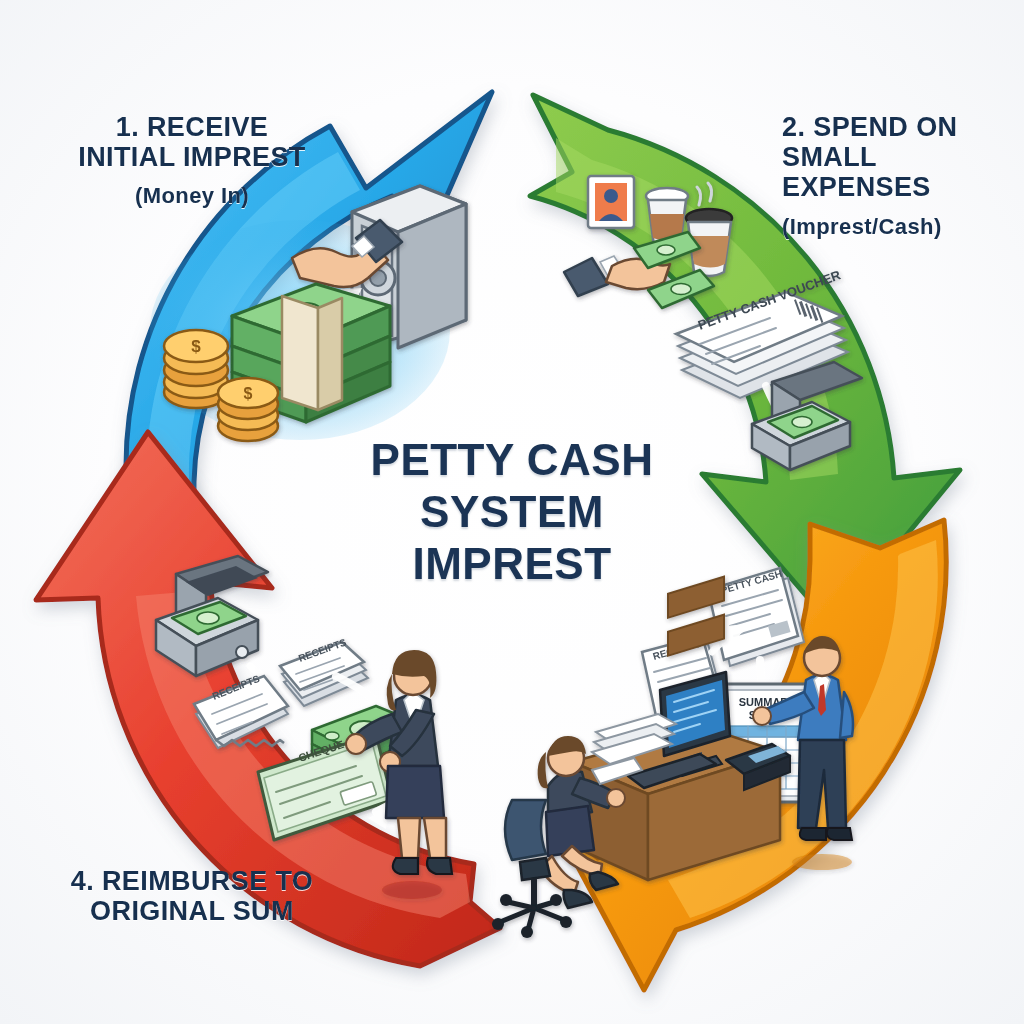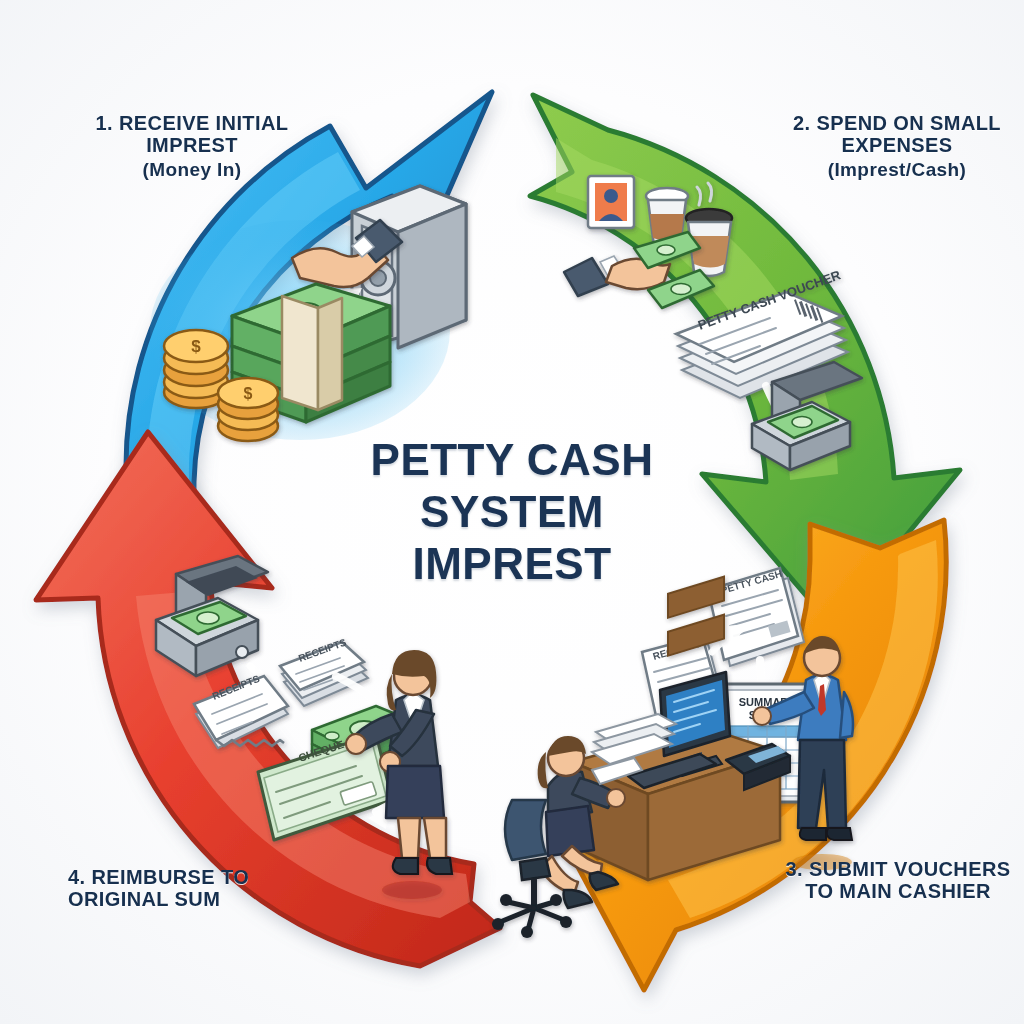--- a/index.html
+++ b/index.html
@@ -19,27 +19,27 @@
 
   
   .label{
     position:absolute;
     color:#17304f;
     font-weight:700;
     letter-spacing:0.4px;
     line-height:1.12;
     text-shadow:0 1px 0 rgba(255,255,255,.85);
   }
-  .label .main{font-size:20px;display:block;text-transform:uppercase;}
-  .label .sub{font-size:19px;display:block;font-weight:600;margin-top:2px;}
+  .label .main{font-size:27px;display:block;text-transform:uppercase;}
+  .label .sub{font-size:22px;display:block;font-weight:600;margin-top:12px;}
 
   #lab1{left:72px;top:112px;width:240px;text-align:center;}
-  #lab2{left:782px;top:112px;width:230px;text-align:center;}
+  #lab2{left:782px;top:112px;width:230px;}
   #lab3{left:778px;top:858px;width:240px;text-align:center;}
-  #lab4{left:68px;top:866px;width:260px;text-align:left;}
+  #lab4{left:62px;top:866px;width:260px;text-align:center;}
 
   #center-title{
     position:absolute;left:312px;top:434px;width:400px;text-align:center;
     color:#1b3455;font-weight:800;font-size:44px;line-height:1.18;
     letter-spacing:0.5px;text-transform:uppercase;
     text-shadow:0 2px 2px rgba(160,170,185,.45);
   }
   #center-title span{display:block;}
 </style>
 </head>
@@ -508,23 +508,20 @@
 <div class="label" id="lab1">
   <span class="main">1. RECEIVE INITIAL IMPREST</span>
   <span class="sub">(Money In)</span>
 </div>
 
 <div class="label" id="lab2">
   <span class="main">2. SPEND ON SMALL EXPENSES</span>
   <span class="sub">(Imprest/Cash)</span>
 </div>
 
-<div class="label" id="lab3">
-  <span class="main">3. SUBMIT VOUCHERS TO MAIN CASHIER</span>
-</div>
 
 <div class="label" id="lab4">
   <span class="main">4. REIMBURSE TO ORIGINAL SUM</span>
 </div>
 
 <div id="center-title">
   <span>Petty Cash</span>
   <span>System</span>
   <span>Imprest</span>
 </div>

